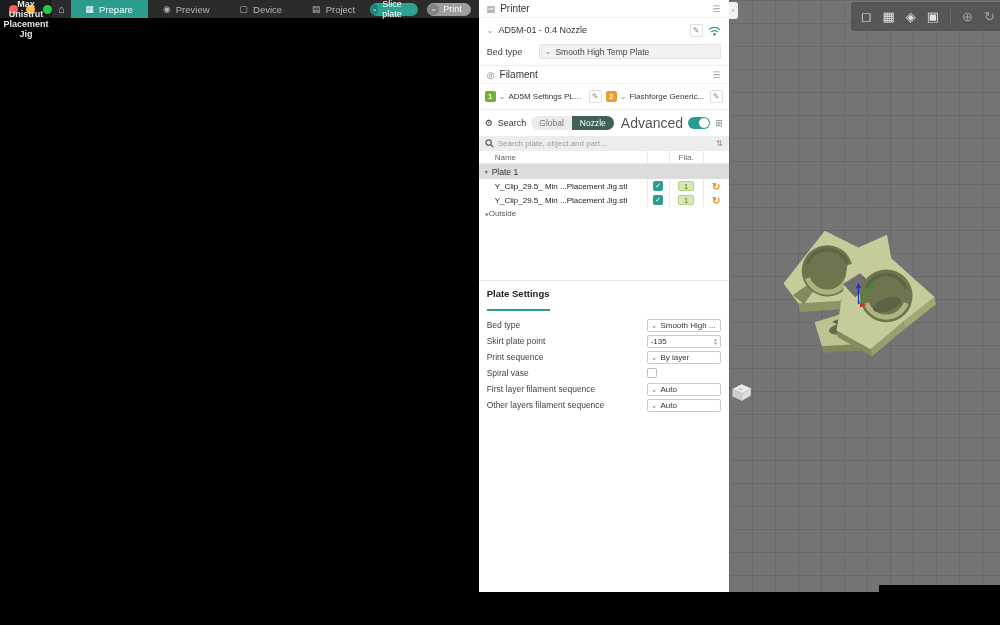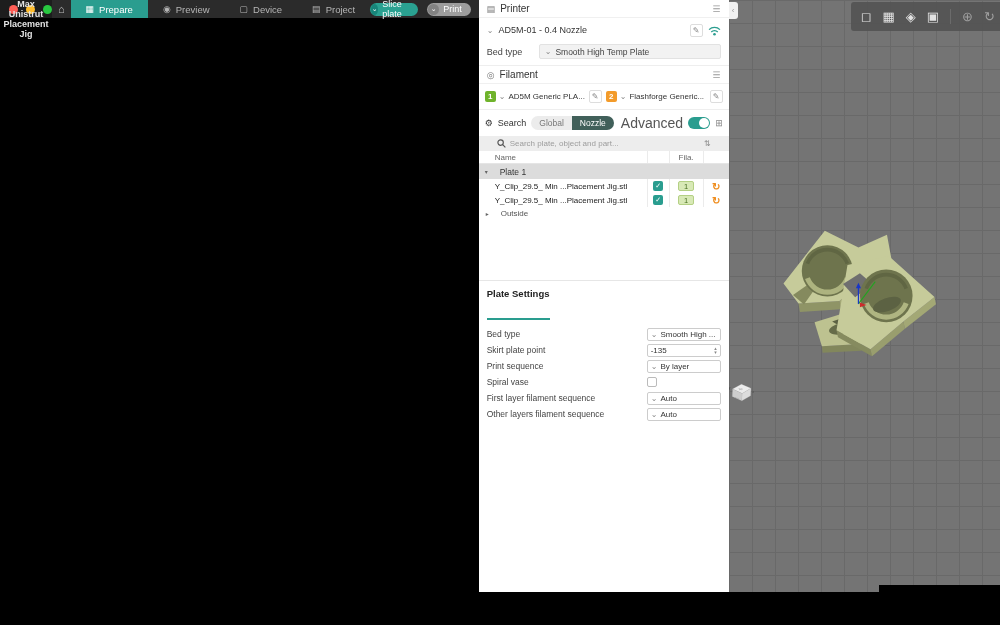--- a/index.html
+++ b/index.html
@@ -53,42 +53,42 @@
   .process-row { height:26px; display:flex; align-items:center; gap:5px; padding:0 6px; }
   .seg { display:flex; border-radius:8px; overflow:hidden; font-size:8.5px; }
   .seg .seg-item { padding:2px 8px; }
   .seg .seg-item.off { background:#ececec; color:#777; }
   .seg .seg-item.on { background:#41605a; color:#fff; }
   .adv-label { margin-left:auto; font-size:14px; color:#555; }
   .toggle { width:22px; height:12px; border-radius:6px; background:#2a9d8f; position:relative; flex:0 0 22px; }
   .toggle .knob { position:absolute; right:1px; top:1px; width:10px; height:10px; border-radius:50%; background:#fff; }
   .proc-extra { color:#888; font-size:9px; }
 
-  .search-row { height:15px; background:#ededed; display:flex; align-items:center; gap:4px; padding:0 18px; }
+  .search-row { height:15px; background:#ededed; display:flex; align-items:center; gap:4px; padding:0 6px; }
   .search-row input { flex:1; border:none; background:transparent; outline:none; font-size:8px; color:#444; font-family:"Liberation Sans",sans-serif; }
   .search-row input::placeholder { color:#9c9c9c; }
   .sort-icon { color:#8a8a8a; font-size:8px; }
 
   .tbl-head { height:13px; display:flex; align-items:stretch; font-size:8px; color:#666; border-bottom:1px solid #e5e5e5; }
   .tbl-head .c-name { flex:1; display:flex; align-items:center; padding-left:16px; }
   .col-sm { width:22px; border-left:1px solid #ebebeb; display:flex; align-items:center; justify-content:center; }
   .col-md { width:34px; border-left:1px solid #ebebeb; display:flex; align-items:center; justify-content:center; }
   .col-lg { width:26px; border-left:1px solid #ebebeb; display:flex; align-items:center; justify-content:center; }
 
-  .row-plate { height:15px; background:#dcdcdc; display:flex; align-items:center; gap:12px; padding:0 6px; font-size:8.5px; color:#333; }
+  .row-plate { height:15px; background:#dcdcdc; display:flex; align-items:center; gap:4px; padding:0 6px; font-size:8.5px; color:#333; }
   .tri { font-size:6px; color:#666; }
   .row-obj { height:14px; display:flex; align-items:stretch; font-size:8px; color:#222; }
   .row-obj .o-name { flex:1; min-width:0; display:flex; align-items:center; padding-left:16px; white-space:nowrap; overflow:hidden; text-overflow:ellipsis; }
   .chk { width:10px; height:10px; background:#2a9d8f; border-radius:2px; color:#fff; font-size:7px; display:flex; align-items:center; justify-content:center; }
   .fila-chip { width:16px; height:10px; background:#d8e9b6; border:1px solid #b4d084; border-radius:2px; color:#456c1f; font-size:7.5px; display:flex; align-items:center; justify-content:center; }
   .sync { color:#ef8d1e; font-size:10px; font-weight:bold; }
-  .row-outside { height:13px; display:flex; align-items:center; gap:12px; padding:0 7px; font-size:8px; color:#555; }
+  .row-outside { height:13px; display:flex; align-items:center; gap:0; padding:0 7px; font-size:8px; color:#555; }
 
   .plate-settings { margin-top:60px; border-top:1px solid #e6e6e6; padding:7px 8px 0 8px; }
-  .ps-title { display:inline-block; font-size:9.5px; font-weight:bold; color:#222; border-bottom:2px solid #2a9d8f; padding-bottom:19px; margin-bottom:6px; }
+  .ps-title { display:inline-block; font-size:9.5px; font-weight:bold; color:#222; border-bottom:2px solid #2a9d8f; padding-bottom:10px; margin-bottom:6px; }
   .ps-row { height:16px; display:flex; align-items:center; }
   .ps-label { flex:1; font-size:8.5px; color:#444; }
   .ps-ctrl { width:74px; height:13px; border:1px solid #ccc; border-radius:2px; background:#fff; display:flex; align-items:center; gap:3px; padding:0 3px; font-size:8px; color:#333; }
   .ps-ctrl .val { flex:1; white-space:nowrap; overflow:hidden; text-overflow:ellipsis; }
   .spin-btns { display:flex; flex-direction:column; line-height:4px; font-size:5px; color:#888; }
   .ps-check { width:10px; height:10px; border:1px solid #bbb; border-radius:2px; background:#fff; margin-right:64px; }
 
   
   .viewport { flex:1; position:relative; overflow:hidden; background-color:#747474;
     background-image:linear-gradient(#696969 1px, transparent 1px),linear-gradient(90deg,#696969 1px, transparent 1px);
@@ -188,21 +188,21 @@
       <div class="sec-head">
         <span class="sec-icon">◎</span>
         <span class="sec-title">Filament</span>
         <span class="tune">☰</span>
       </div>
 
       <div class="fil-row">
         <div class="fil-chip">
           <span class="fil-idx f1">1</span>
           <span class="caret">⌄</span>
-          <span class="fil-name">AD5M Generic PLA...</span>
+          <span class="fil-name">AD5M Settings PLA...</span>
           <span class="mini-btn">
               <span>✎</span>
             </span>
         </div>
         <div class="fil-chip">
           <span class="fil-idx f2">2</span>
           <span class="caret">⌄</span>
           <span class="fil-name">Flashforge Generic...</span>
           <span class="mini-btn">
               <span>✎</span>

